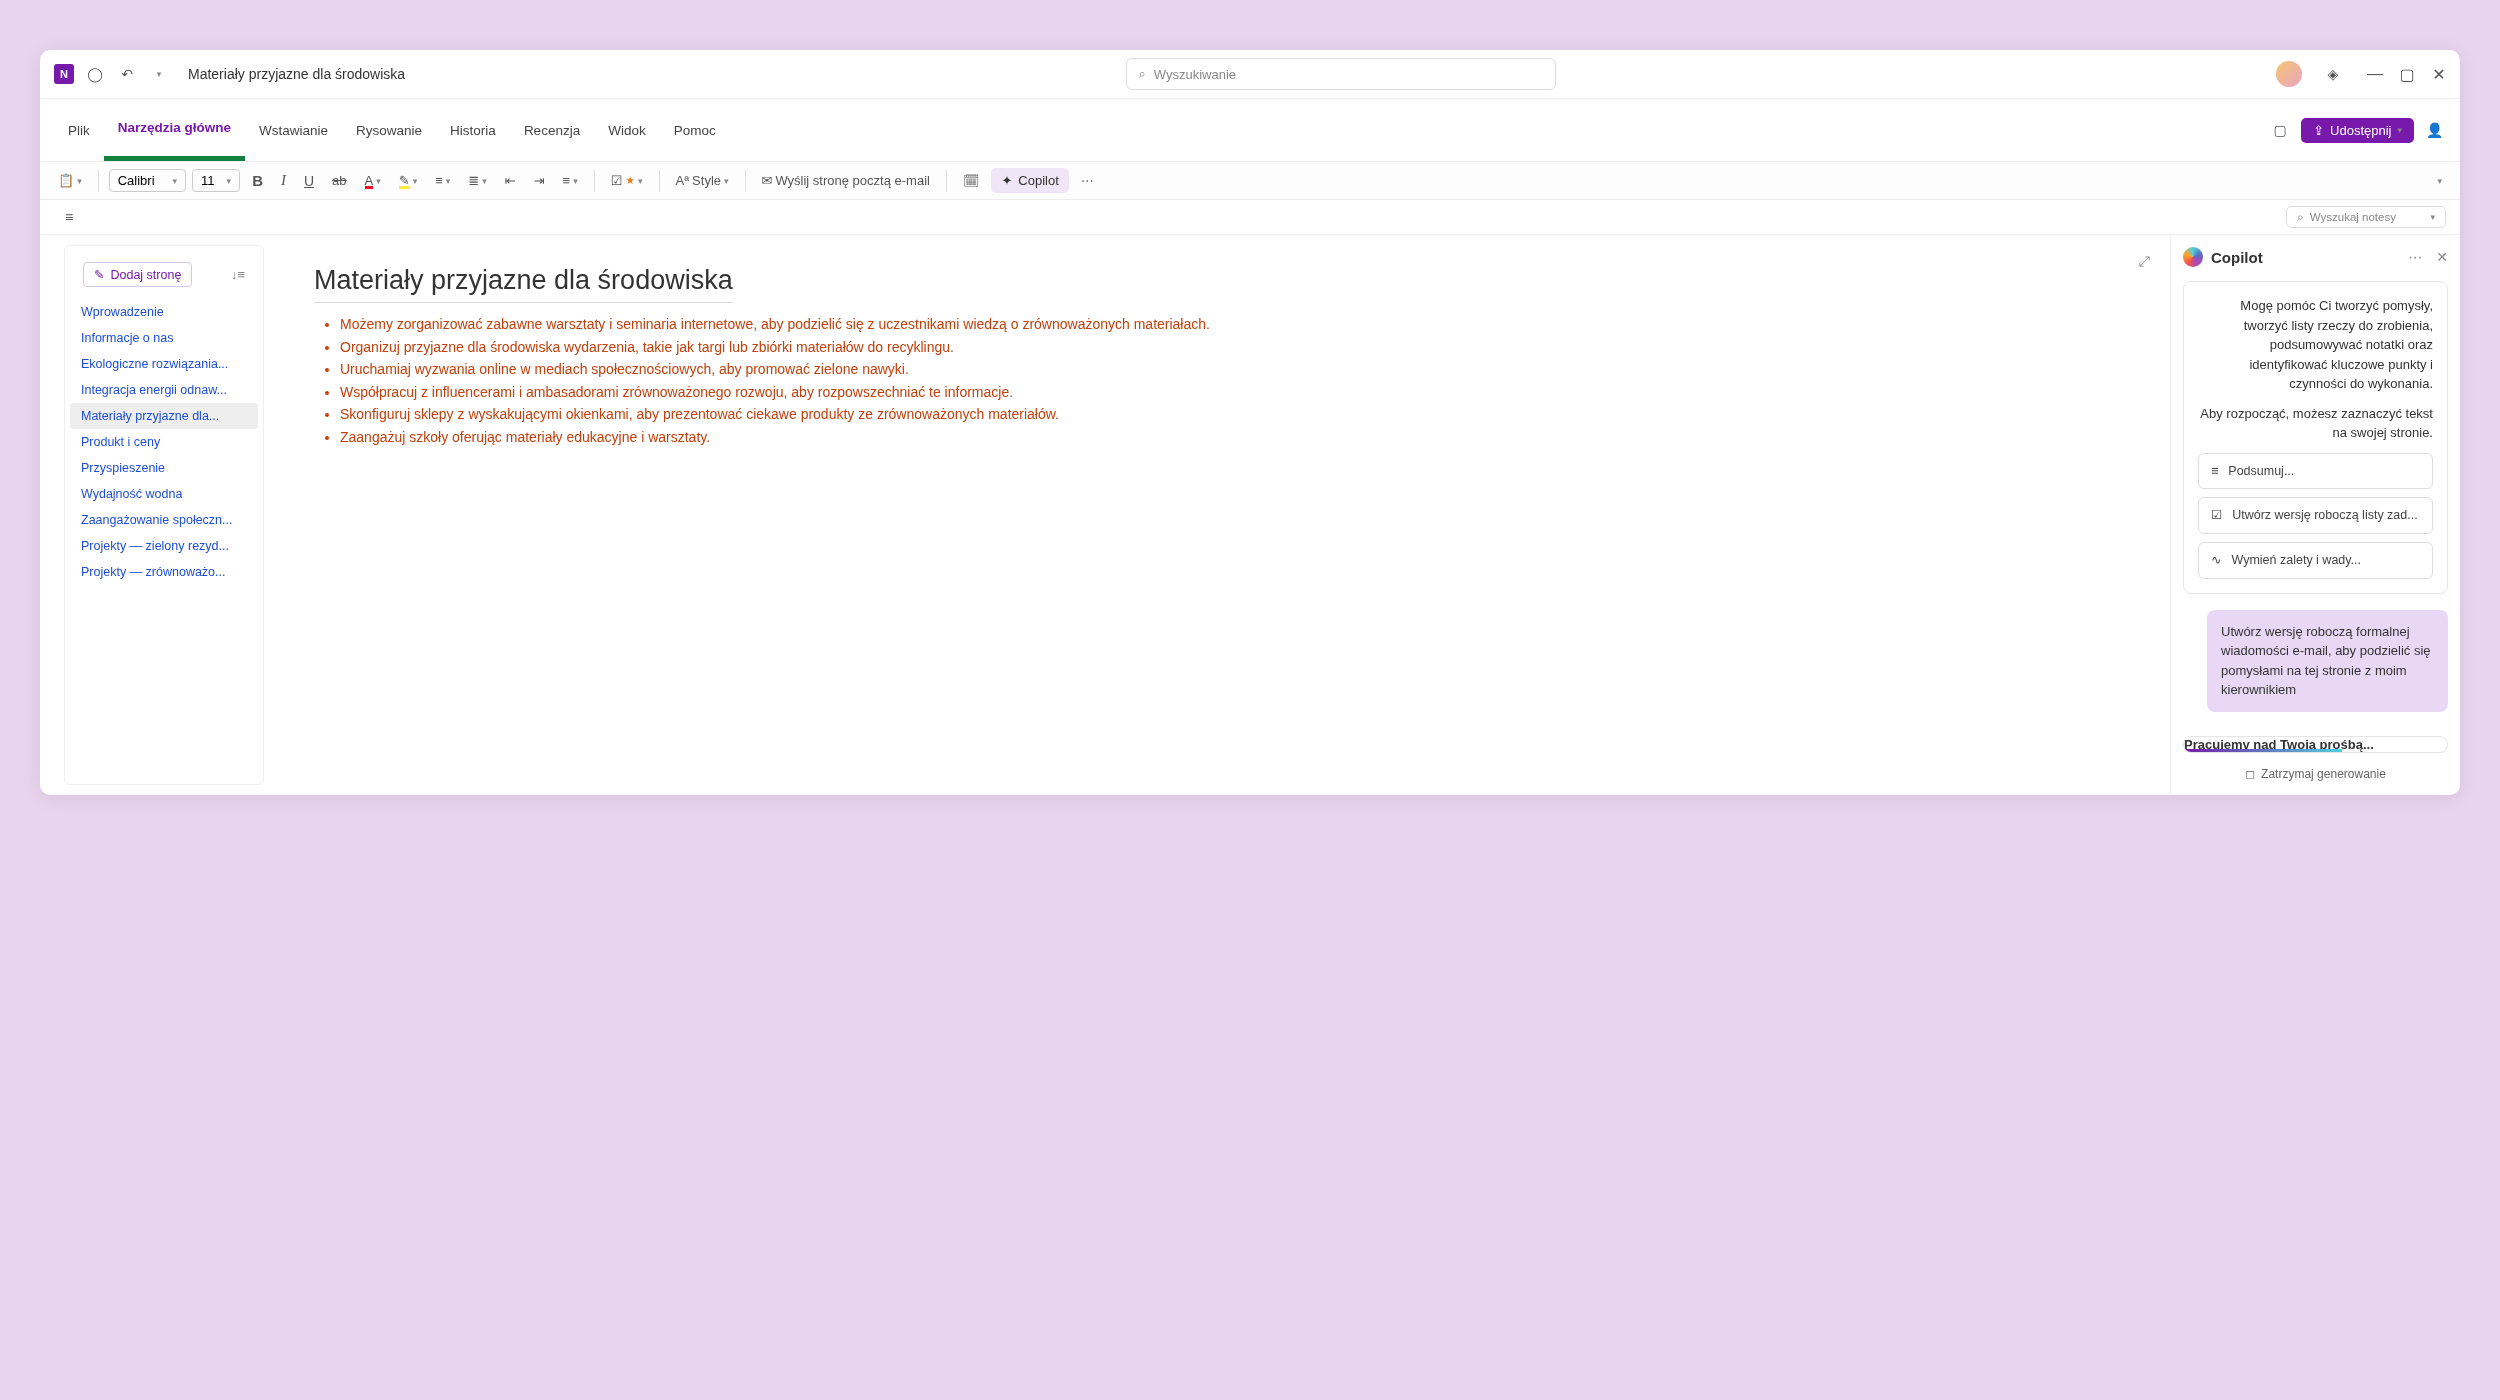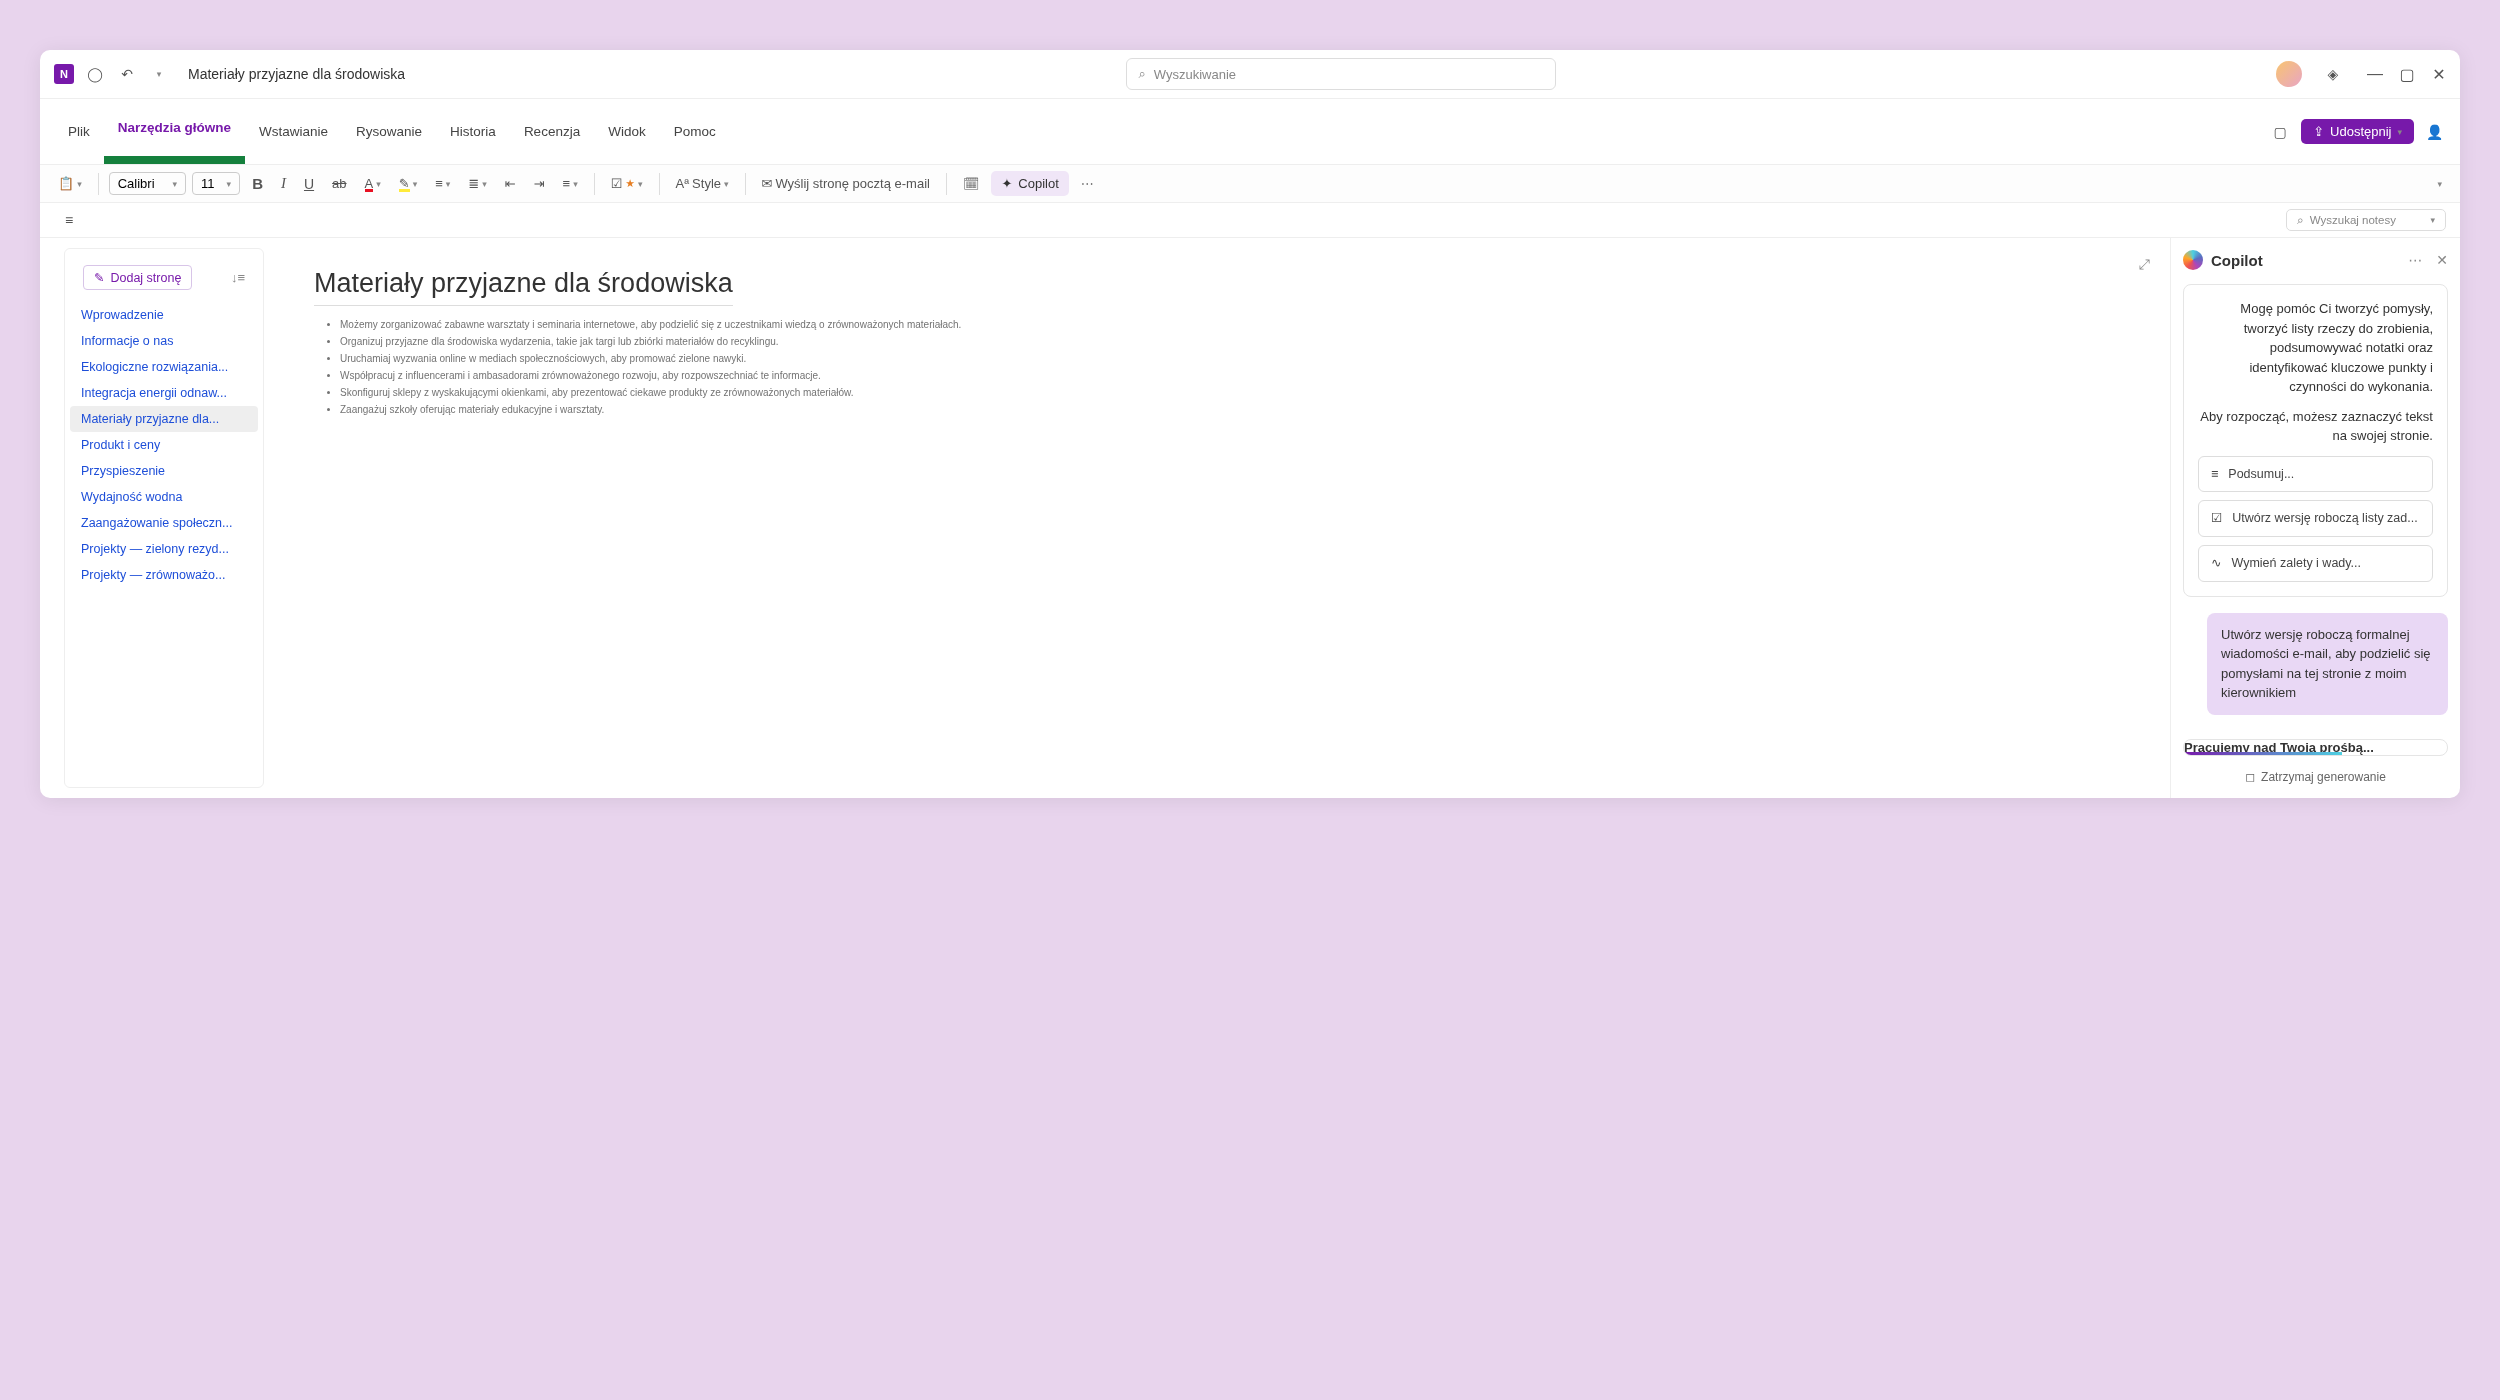--- a/index.html
+++ b/index.html
@@ -9,21 +9,21 @@
 .app-icon { width: 20px; height: 20px; background: #7719aa; border-radius: 3px; color: #fff; font-size: 11px; font-weight: bold; display: flex; align-items: center; justify-content: center; }
 .tb-btn { width: 22px; height: 22px; display: flex; align-items: center; justify-content: center; color: #555; cursor: pointer; font-size: 14px; }
 .doc-title { font-size: 14px; color: #333; margin-left: 8px; }
 .search-wrap { flex: 1; display: flex; justify-content: center; }
 .search-box { width: 430px; border: 1px solid #ddd; border-radius: 6px; padding: 7px 12px; display: flex; align-items: center; gap: 8px; color: #888; font-size: 13px; background: #fff; }
 .avatar { width: 26px; height: 26px; border-radius: 50%; background: linear-gradient(135deg,#f8c471,#e8a5c4); }
 .win-controls { display: flex; gap: 18px; margin-left: 14px; }
 .win-btn { width: 14px; height: 14px; display: flex; align-items: center; justify-content: center; color: #555; cursor: pointer; }
 .ribbon-tabs { display: flex; align-items: center; padding: 0 14px; border-bottom: 1px solid #eee; }
 .r-tab { padding: 21px 14px; font-size: 13.5px; color: #444; cursor: pointer; }
-.r-tab.active { color: #7719aa; border-bottom: 8px solid #15803d; font-weight: 600; }
+.r-tab.active { color: #7719aa; border-bottom: 5px solid #15803d; font-weight: 600; }
 .ribbon-right { margin-left: auto; display: flex; align-items: center; gap: 10px; }
 .share-btn { background: #7719aa; color: #fff; border-radius: 5px; padding: 5px 12px; font-size: 13px; display: flex; align-items: center; gap: 6px; cursor: pointer; }
 .toolbar { display: flex; align-items: center; padding: 6px 12px; gap: 6px; border-bottom: 1px solid #eee; background: #fdfdfd; }
 .tool-btn { padding: 4px 6px; display: flex; align-items: center; gap: 3px; color: #555; cursor: pointer; border-radius: 4px; font-size: 13px; }
 .tool-sep { width: 1px; height: 22px; background: #ddd; margin: 0 4px; }
 .font-sel { border: 1px solid #ccc; border-radius: 4px; padding: 3px 8px; font-size: 13px; display: flex; align-items: center; gap: 18px; }
 .size-sel { border: 1px solid #ccc; border-radius: 4px; padding: 3px 8px; font-size: 13px; display: flex; align-items: center; gap: 12px; }
 .chev { font-size: 9px; color: #888; }
 .bold-i { font-weight: bold; font-size: 15px; }
 .ital-i { font-style: italic; font-size: 15px; font-family: serif; }
@@ -41,21 +41,21 @@
 .add-page-btn { color: #7719aa; border: 1px solid #d8c5e8; border-radius: 4px; padding: 4px 10px; font-size: 12.5px; display: flex; align-items: center; gap: 6px; cursor: pointer; }
 .sort-btn { color: #888; font-size: 13px; cursor: pointer; }
 .page-item { padding: 6px 16px; font-size: 12.5px; color: #1d4ed8; cursor: pointer; white-space: nowrap; overflow: hidden; text-overflow: ellipsis; }
 .page-item.active { background: #eee; border-radius: 4px; margin: 0 5px; padding: 6px 11px; }
 .main-note { flex: 1; padding: 30px 50px; position: relative; }
 .expand-btn { position: absolute; top: 18px; right: 20px; color: #888; cursor: pointer; font-size: 14px; }
 .note-title { font-size: 27px; color: #333; font-weight: 400; border-bottom: 1px solid #ddd; padding-bottom: 6px; display: inline-block; min-width: 400px; }
 .note-date { font-size: 11.5px; color: #888; margin-top: 6px; }
 .note-intro { font-size: 13.5px; color: #333; margin-top: 32px; }
 .note-list { margin-top: 12px; padding-left: 26px; }
-.note-list li { font-size: 10px; color: #737373; margin-bottom: 3px; line-height: 1.4; }
+.note-list li { font-size: 14px; color: #c2410c; margin-bottom: 3px; line-height: 1.4; }
 .subbar { display: flex; align-items: center; padding: 6px 14px; border-bottom: 1px solid #eee; justify-content: flex-end; gap: 10px; }
 .notebook-search { border: 1px solid #ddd; border-radius: 5px; padding: 3px 10px; font-size: 11.5px; color: #888; display: flex; align-items: center; gap: 6px; width: 160px; }
 .copilot-panel { width: 290px; border-left: 1px solid #eee; display: flex; flex-direction: column; padding: 12px; }
 .cp-header { display: flex; align-items: center; gap: 8px; margin-bottom: 14px; }
 .cp-logo { width: 20px; height: 20px; border-radius: 50%; background: conic-gradient(#4dd0e1,#5c6bc0,#ab47bc,#ef5350,#ffa726,#4dd0e1); }
 .cp-title { font-size: 15px; font-weight: 600; color: #333; flex: 1; }
 .cp-hbtn { color: #888; cursor: pointer; font-size: 14px; margin-left: 6px; }
 .cp-card { border: 1px solid #e5e5e5; border-radius: 8px; padding: 14px; font-size: 13px; color: #333; line-height: 1.5; }
 .cp-card p { margin-bottom: 10px; text-align: right; }
 .cp-sugg { border: 1px solid #ddd; border-radius: 6px; padding: 8px 12px; font-size: 12.5px; color: #444; margin-top: 8px; display: flex; align-items: center; gap: 10px; cursor: pointer; }

